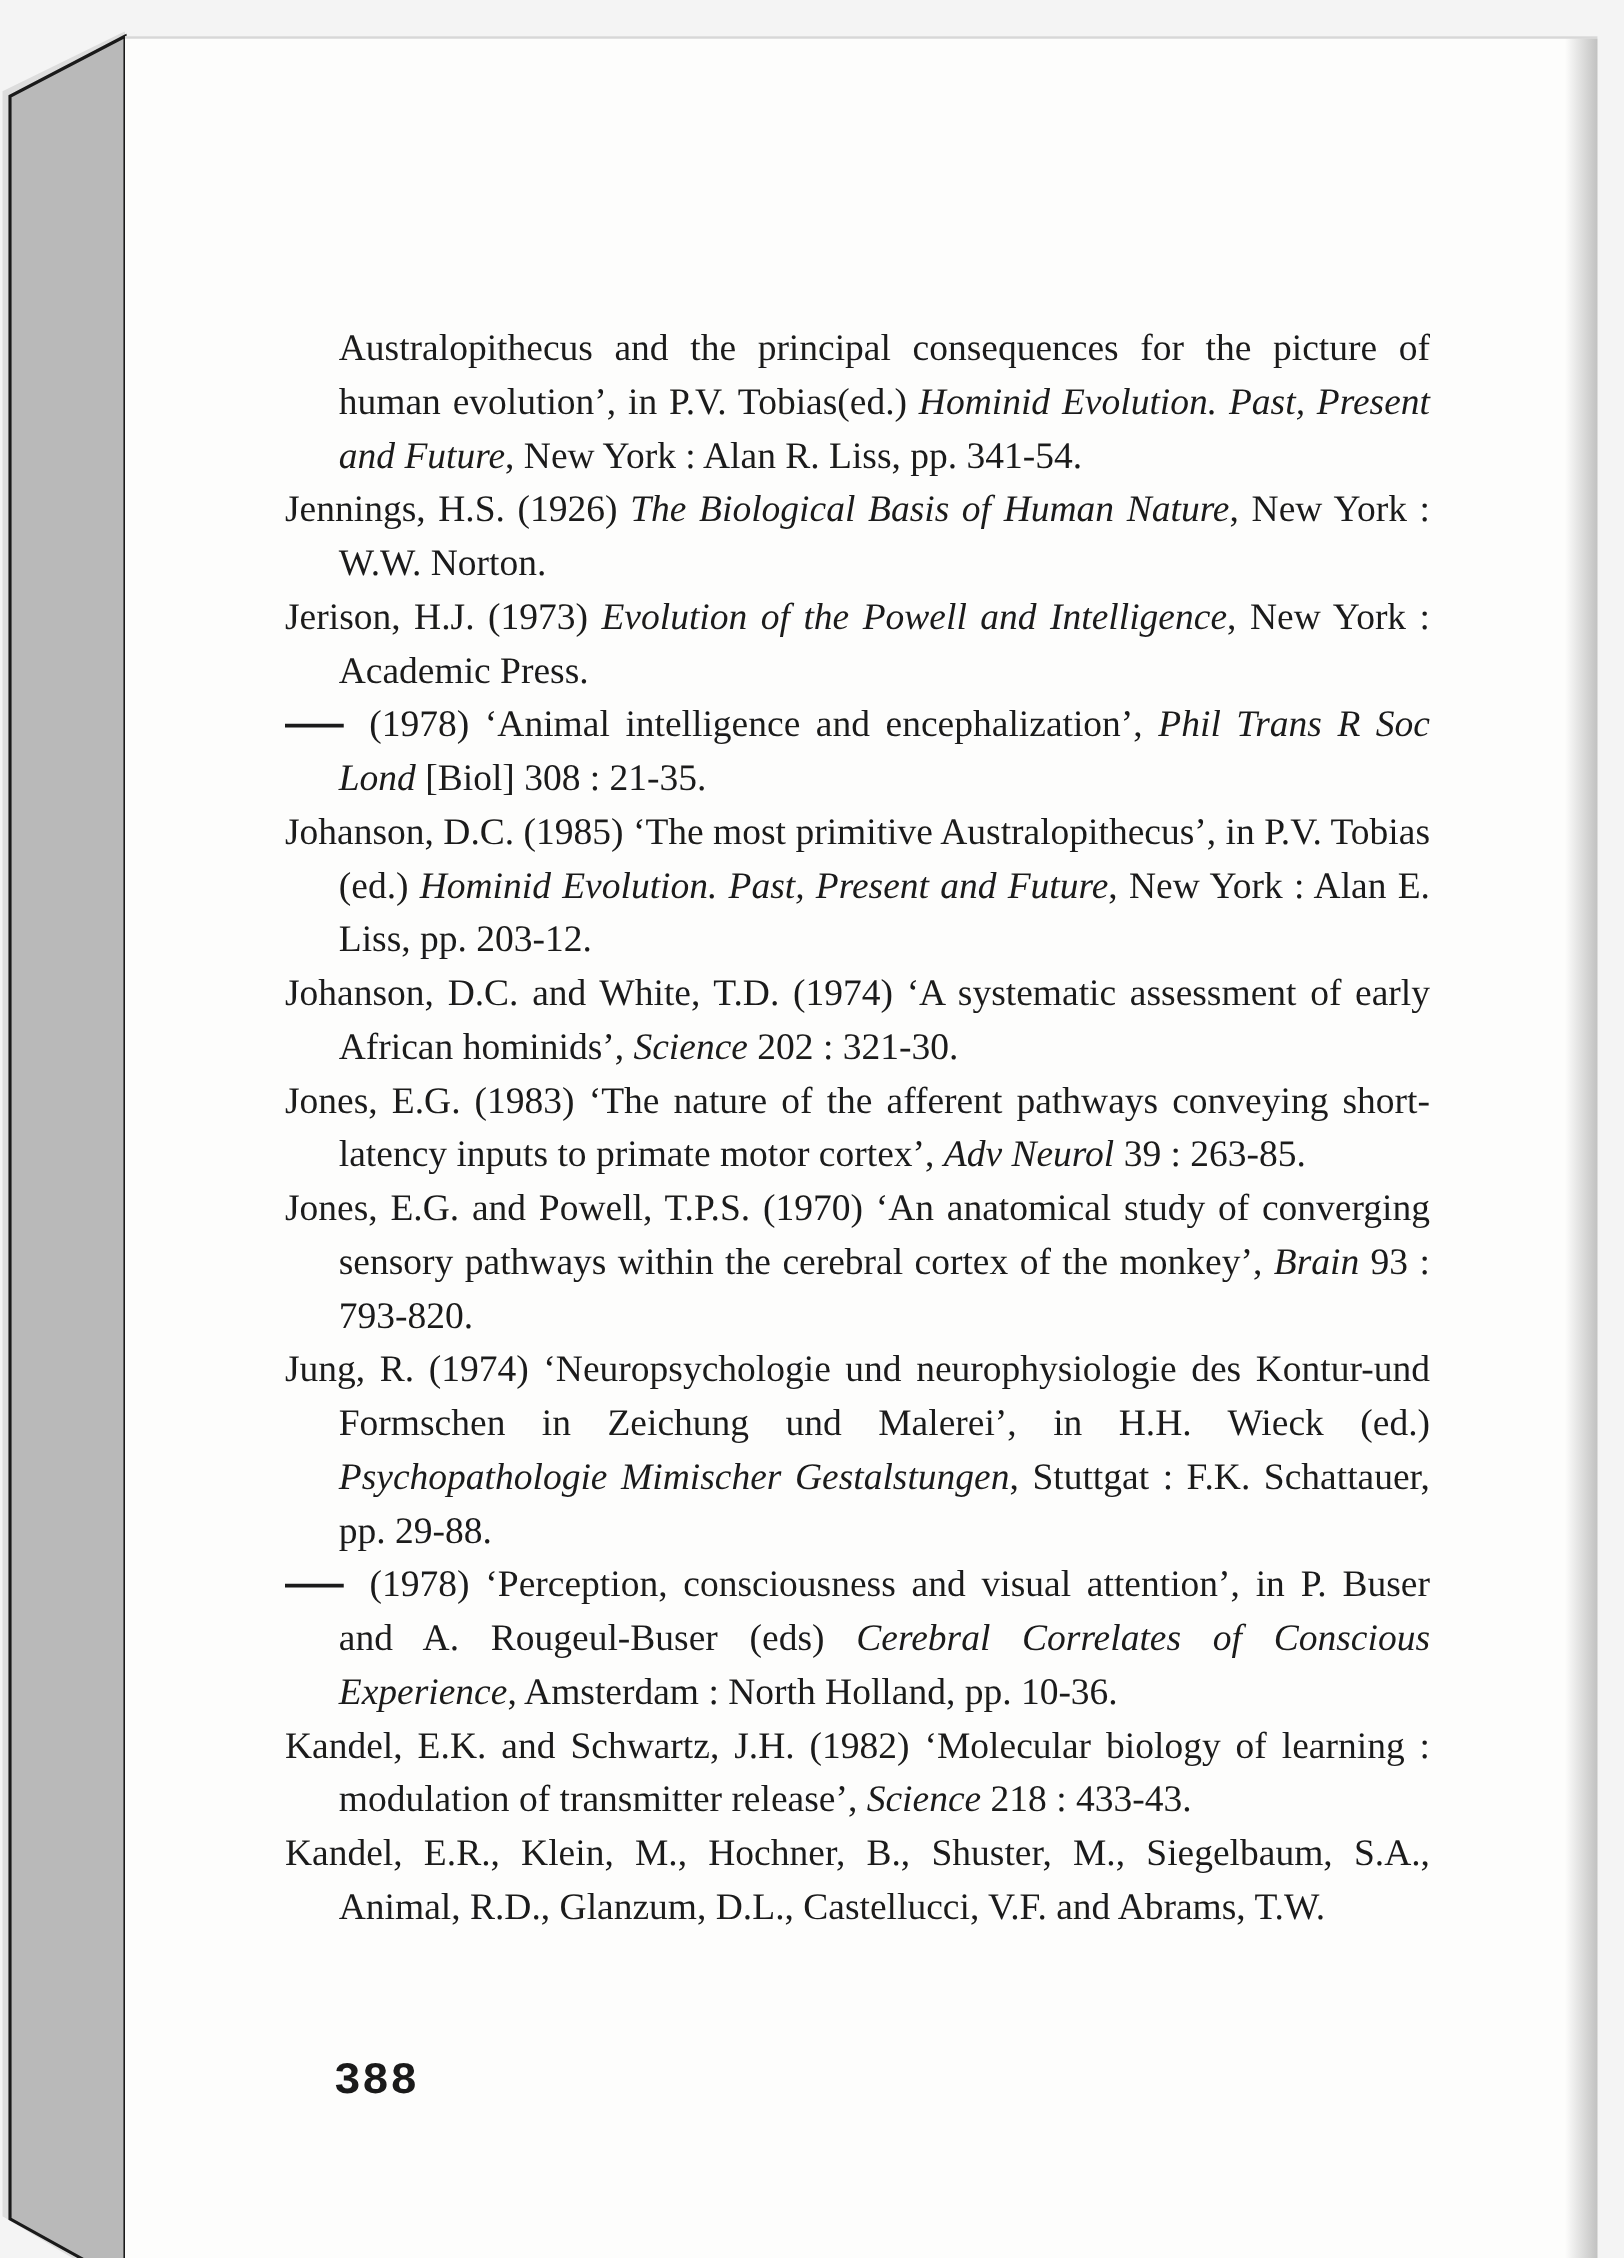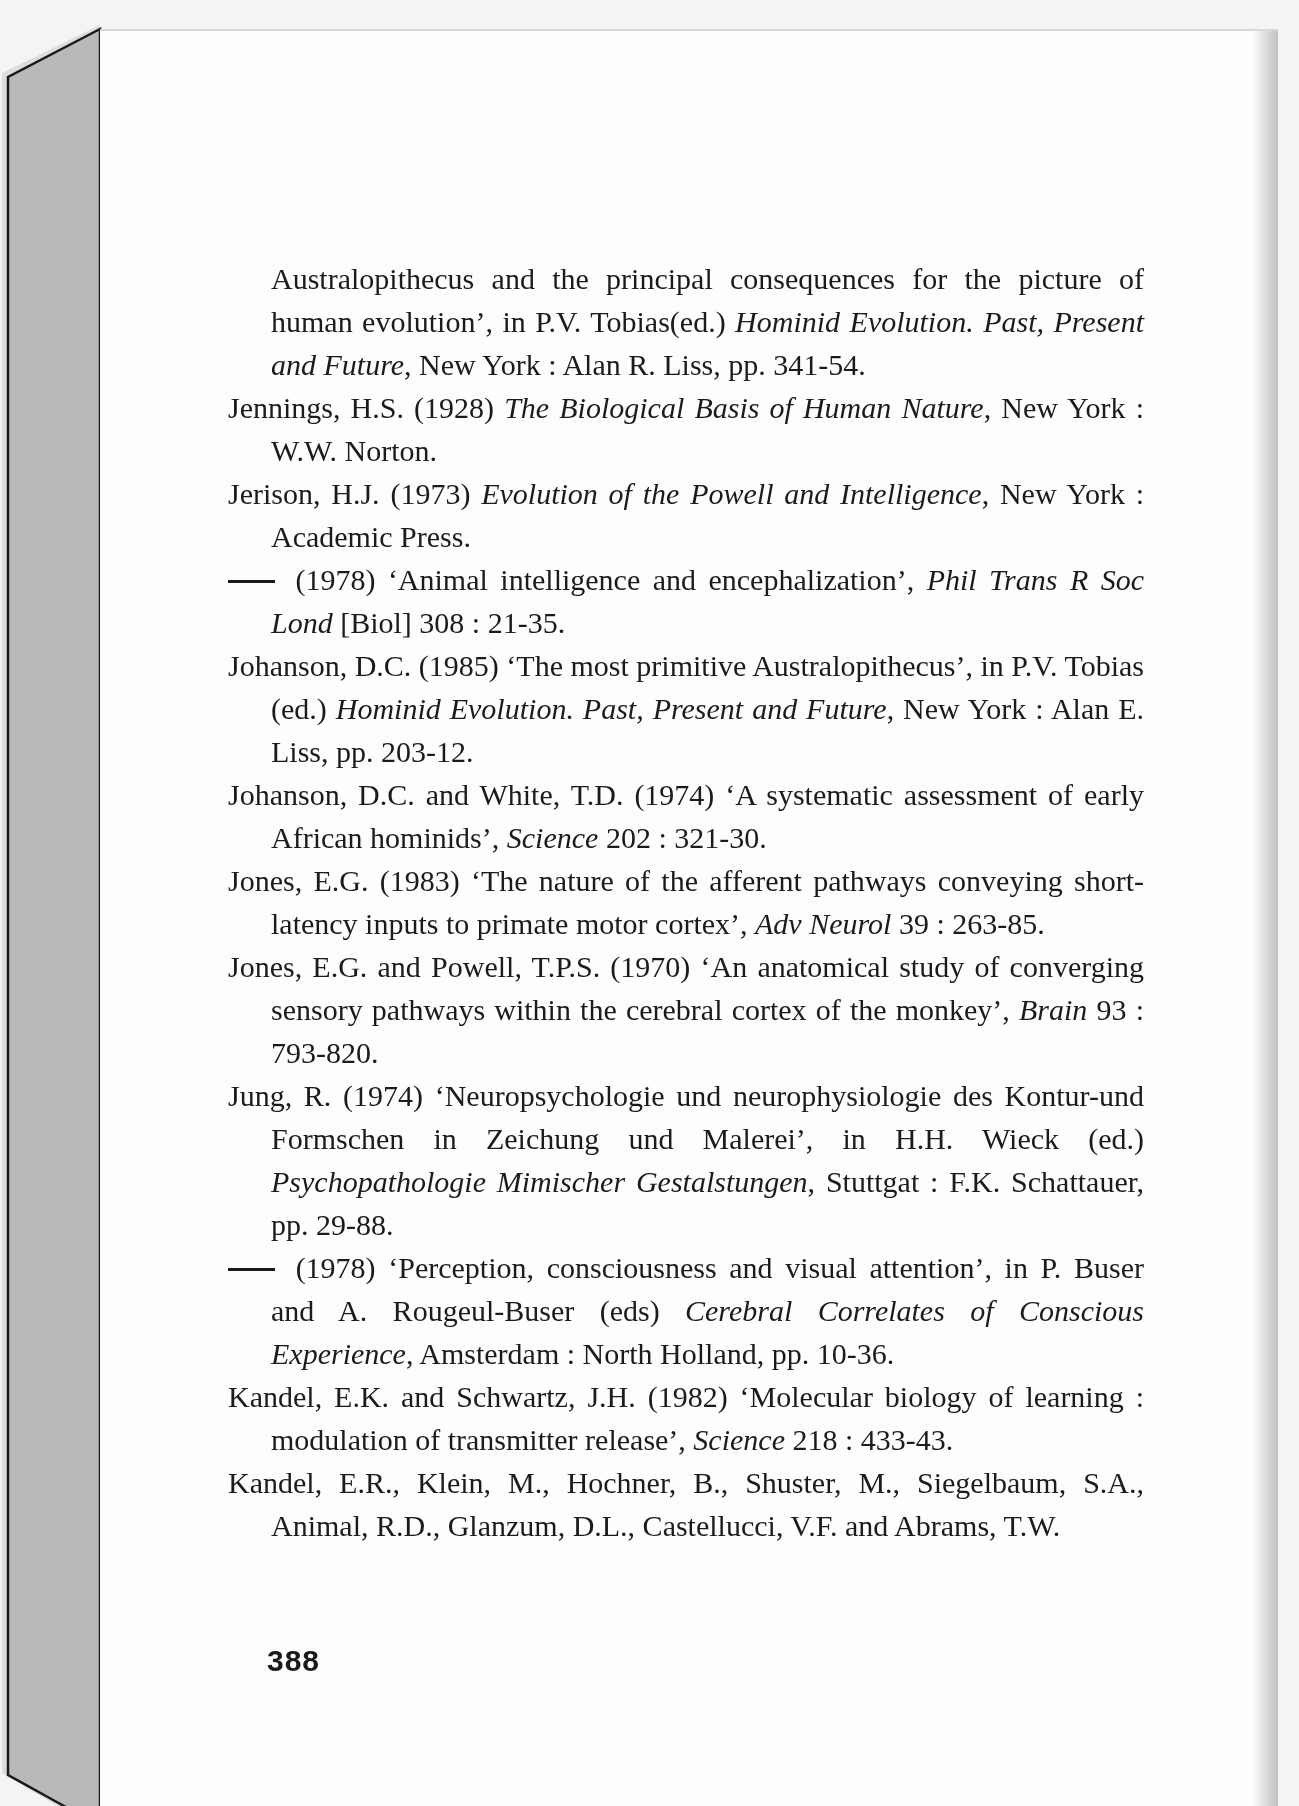--- a/index.html
+++ b/index.html
@@ -70,22 +70,22 @@
     width: 47px;
     height: 0;
     border-top: 3px solid #1b1b1b;
     vertical-align: 0.22em;
     margin-right: 8px;
   }
   .pagenum {
     position: absolute;
     left: 167px;
     top: 1613px;
-    font-family: Liberation Sans, sans-serif;
-    font-size: 30px;
+    font-family: Liberation Mono, monospace;
+    font-size: 36px;
     font-weight: 600;
     letter-spacing: 1px;
     color: #1a1a1a;
   }
 </style>
 </head>
 <body>
 
 <div class="scene">
 
@@ -94,21 +94,21 @@
     <polygon points="100,0 2,48 2,1748 96,1804" fill="#dddddd"></polygon>
 
     <polygon points="100,4 8,52 8,1750 100,1801" fill="#b9b9b9" stroke="#1a1a1a" stroke-width="2.5"></polygon>
   </svg>
 
   <div class="page">
     <div class="right-shade"></div>
 
     <div class="refs">
         <p class="ref cont"><span>Australopithecus and the principal consequences for the picture of human evolution’, in P.V. Tobias(ed.) </span><i>Hominid Evolution. Past, Present and Future</i><span>, New York : Alan R. Liss, pp. 341-54.</span></p>
-        <p class="ref"><span>Jennings, H.S. (1928) </span><i>The Biological Basis of Human Nature</i><span>, New York : W.W. Norton.</span></p>
+        <p class="ref"><span>Jennings, H.S. (1926) </span><i>The Biological Basis of Human Nature</i><span>, New York : W.W. Norton.</span></p>
         <p class="ref"><span>Jerison, H.J. (1973) </span><i>Evolution of the Powell and Intelligence</i><span>, New York : Academic Press.</span></p>
         <p class="ref"><span class="dash"></span><span> (1978) ‘Animal intelligence and encephalization’, </span><i>Phil Trans R Soc Lond</i><span> [Biol] 308 : 21-35.</span></p>
         <p class="ref"><span>Johanson, D.C. (1985) ‘The most primitive Australopithecus’, in P.V. Tobias (ed.) </span><i>Hominid Evolution. Past, Present and Future</i><span>, New York : Alan E. Liss, pp. 203-12.</span></p>
         <p class="ref"><span>Johanson, D.C. and White, T.D. (1974) ‘A systematic assessment of early African hominids’, </span><i>Science</i><span> 202 : 321-30.</span></p>
         <p class="ref"><span>Jones, E.G. (1983) ‘The nature of the afferent pathways conveying short-latency inputs to primate motor cortex’, </span><i>Adv Neurol</i><span> 39 : 263-85.</span></p>
         <p class="ref"><span>Jones, E.G. and Powell, T.P.S. (1970) ‘An anatomical study of converging sensory pathways within the cerebral cortex of the monkey’, </span><i>Brain</i><span> 93 : 793-820.</span></p>
         <p class="ref"><span>Jung, R. (1974) ‘Neuropsychologie und neurophysiologie des Kontur-und Formschen in Zeichung und Malerei’, in H.H. Wieck (ed.) </span><i>Psychopathologie Mimischer Gestalstungen</i><span>, Stuttgat : F.K. Schattauer, pp. 29-88.</span></p>
         <p class="ref"><span class="dash"></span><span> (1978) ‘Perception, consciousness and visual attention’, in P. Buser and A. Rougeul-Buser (eds) </span><i>Cerebral Correlates of Conscious Experience</i><span>, Amsterdam : North Holland, pp. 10-36.</span></p>
         <p class="ref"><span>Kandel, E.K. and Schwartz, J.H. (1982) ‘Molecular biology of learning : modulation of transmitter release’, </span><i>Science</i><span> 218 : 433-43.</span></p>
         <p class="ref"><span>Kandel, E.R., Klein, M., Hochner, B., Shuster, M., Siegelbaum, S.A., Animal, R.D., Glanzum, D.L., Castellucci, V.F. and Abrams, T.W.</span></p>

